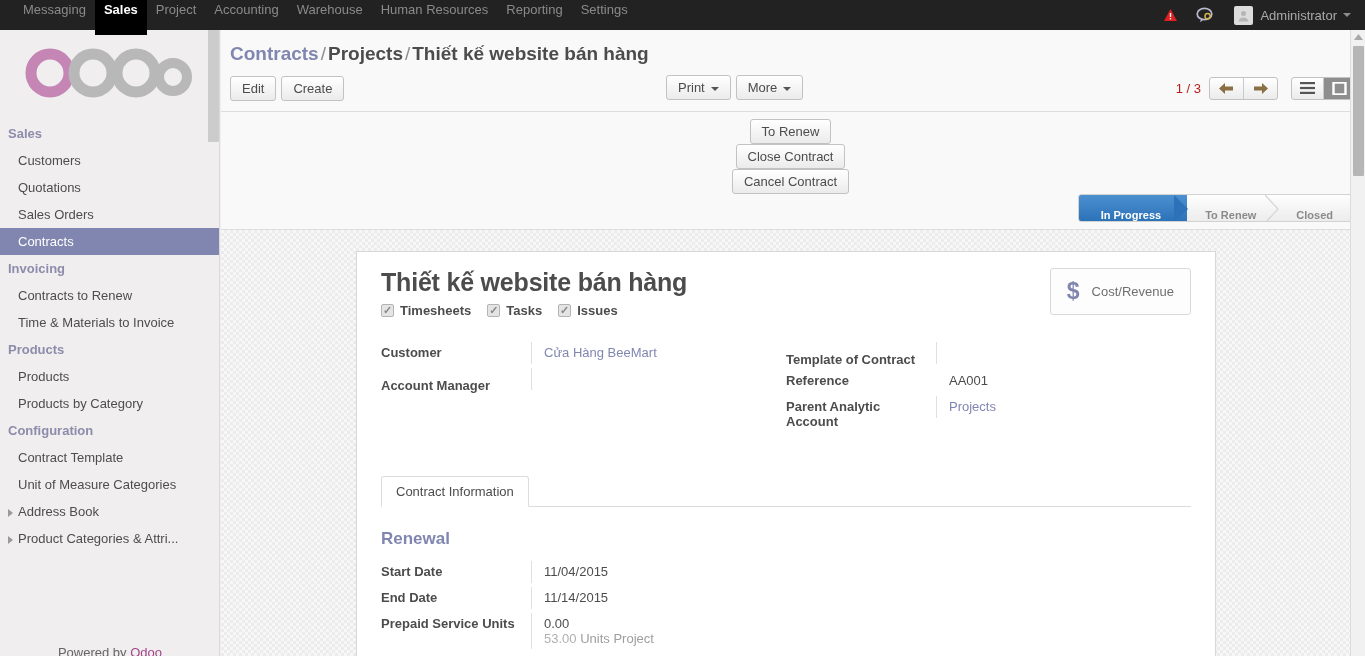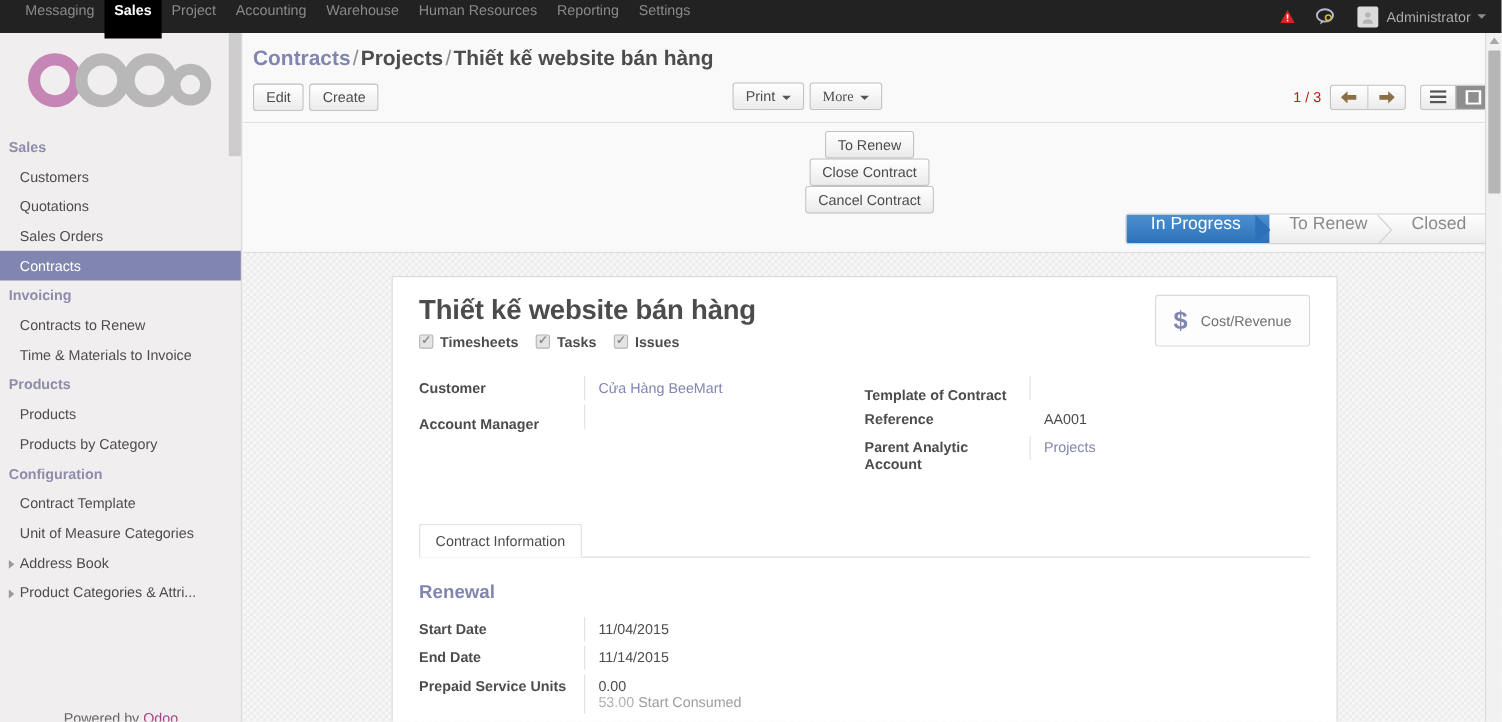--- a/index.html
+++ b/index.html
@@ -138,21 +138,21 @@
     border: 1px solid #c2c2c2;
     border-radius: 3px;
     padding: 4px 11px;
     font-size: 13px;
     color: #4c4c4c;
     cursor: pointer;
     margin-right: 5px;
     line-height: 15px;
     white-space: nowrap;
   }
-  .btn:last-child { margin-right: 0; font-family: Liberation Serif, serif; }
+  .btn:last-child { margin-right: 0; }
   #cp-mid { position: absolute; left: 445px; top: 0; display: flex; border-radius: 7px; }
   #cp-right {
     margin-left: auto; display: flex; align-items: center;
   }
   #pager-count { font-size: 13px; color: #b91c1c; margin-right: 8px; }
   .arrow-btn-group {
     display: flex; border: 1px solid #c2c2c2; border-radius: 3px; overflow: hidden;
     background: linear-gradient(to bottom, #ffffff 0%, #ebebeb 100%);
     margin-right: 13px;
   }
@@ -180,26 +180,27 @@
     margin-left: auto;
     display: flex; align-items: stretch;
     height: 28px;
     border: 1px solid #d2d2d2;
     border-radius: 3px;
     background: linear-gradient(to bottom, #fefefe 0%, #ececec 100%);
     overflow: hidden;
   }
   .status-step {
     position: relative;
-    display: flex; align-items: flex-start;
+    display: flex; align-items: flex-end;
     padding: 0 22px 0 18px;
-    font-size: 16px;
+    font-size: 11px;
     color: #8a8a8a;
     cursor: pointer;
     white-space: nowrap;
+    font-weight: bold;
   }
   .status-step .chev {
     position: absolute; right: -1px; top: 0;
     width: 14px; height: 100%;
     overflow: hidden;
   }
   .status-step .chev svg { display:block; }
   .status-step.active {
     background: linear-gradient(to bottom, #4c90d0 0%, #2c72b8 100%);
     color: #ffffff;
@@ -599,21 +600,21 @@
             <div class="frow">
               <div class="flabel">End Date</div>
               <div class="fvalue">11/14/2015</div>
             </div>
             <div class="frow">
               <div class="flabel">Prepaid Service Units</div>
               <div class="fvalue">
                 <div>0.00</div>
                 <div class="units-consumed">
                   <span>53.00</span>
-                  <span class="uc-label">Start Consumed</span>
+                  <span class="uc-label">Units Project</span>
                 </div>
               </div>
             </div>
           </div>
 
           <div class="section-title">Invoicing</div>
 
           <table id="inv-table">
             <thead>
               <tr>

